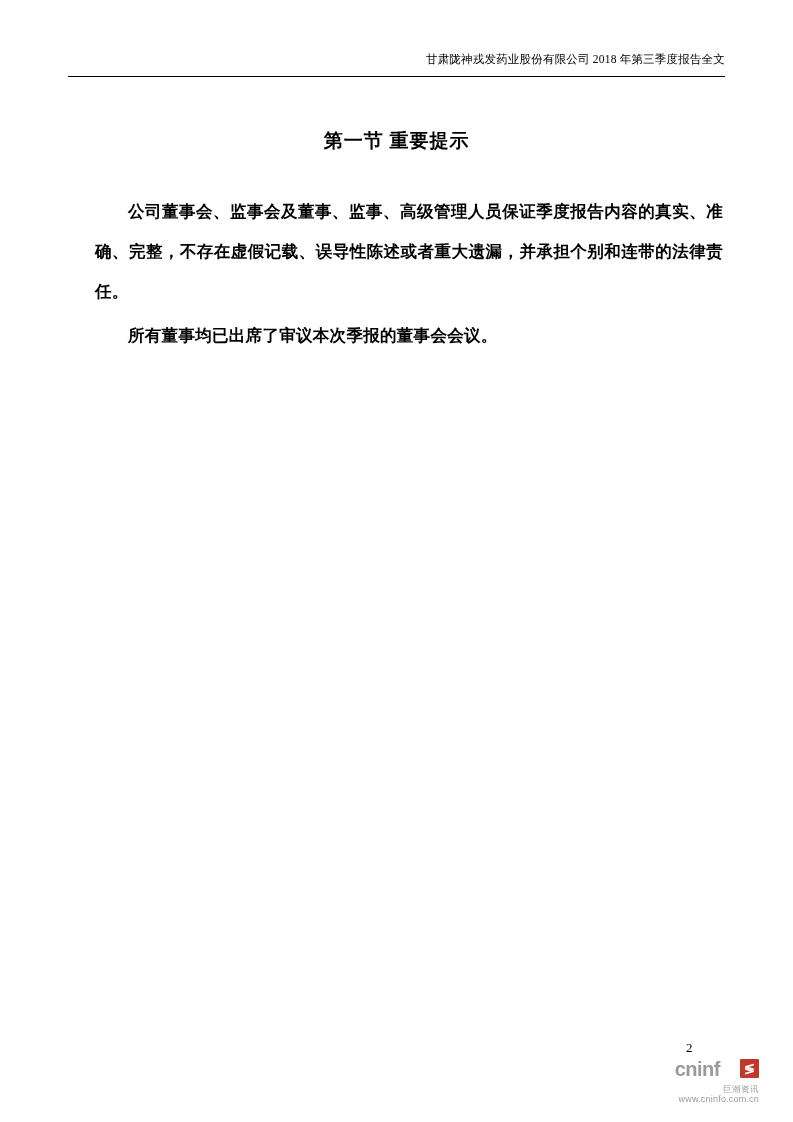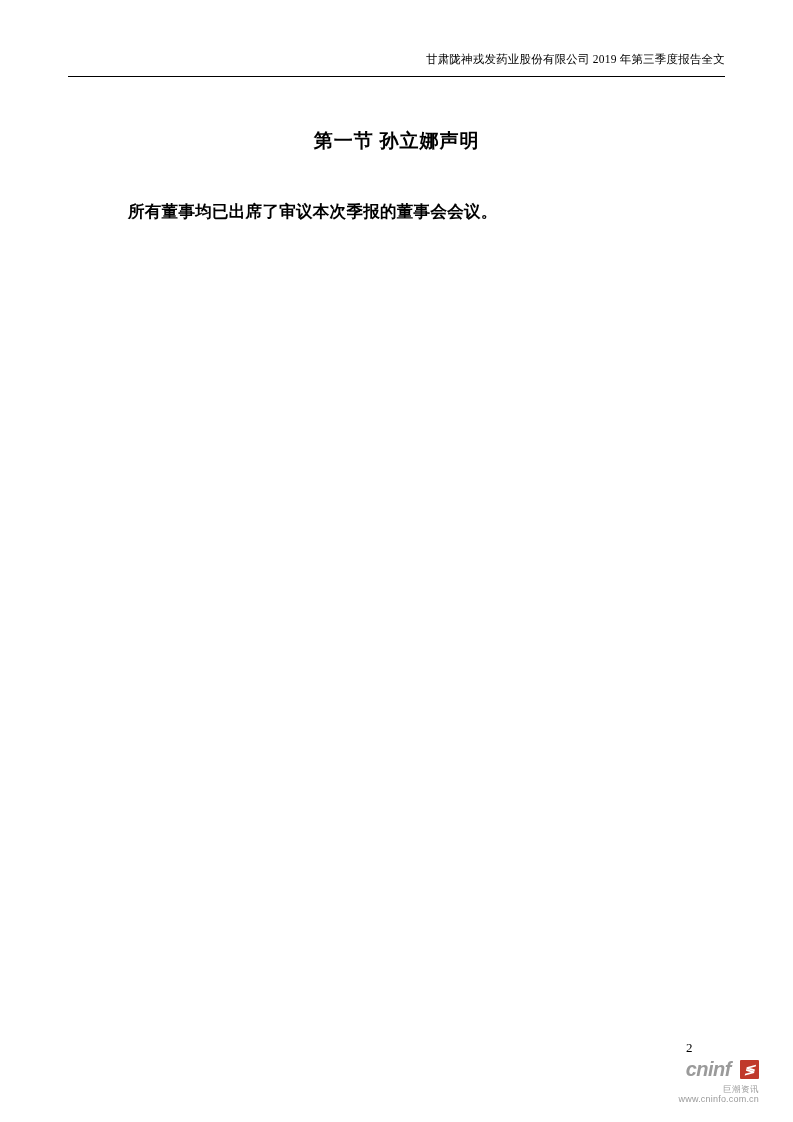--- a/index.html
+++ b/index.html
@@ -82,24 +82,23 @@
   
   .footer-logo {
     position: absolute;
     right: 34px;
     bottom: 18px;
     text-align: right;
     line-height: 1;
   }
   .logo-row {
     display: flex;
-    align-items: flex-end;
+    align-items: center;
     justify-content: flex-end;
-    gap: 9px;
-    font-style: italic;
+    gap: 20px;
   }
   .logo-word {
     font-family: "Liberation Sans", sans-serif;
     font-size: 20px;
     font-weight: bold;
     color: #9a9a9a;
     letter-spacing: -0.5px;
   }
   .logo-mark {
     width: 19px;
@@ -128,26 +127,27 @@
     margin-top: 2px;
     letter-spacing: 0.2px;
     padding-left: 44px;
   }
 </style>
 </head>
 <body>
 
 <div class="page">
 
-  <div class="header">甘肃陇神戎发药业股份有限公司 2019 年第三季度报告全文</div>
+  <div class="header">甘肃陇神戎发药业股份有限公司 2018 年第三季度报告全文</div>
   <div class="header-rule"></div>
 
-  <div class="section-title">第一节  孙立娜声明</div>
+  <div class="section-title">第一节  重要提示</div>
 
   <div class="body">
+    <p class="para">公司董事会、监事会及董事、监事、高级管理人员保证季度报告内容的真实、准确、完整，不存在虚假记载、误导性陈述或者重大遗漏，并承担个别和连带的法律责任。</p>
     <p class="para">所有董事均已出席了审议本次季报的董事会会议。</p>
   </div>
 
   <div class="page-number">2</div>
 
   <div class="footer-logo">
     <div class="logo-row">
       <span class="logo-word">cninf</span>
       <span class="logo-mark">≶</span>
     </div>

